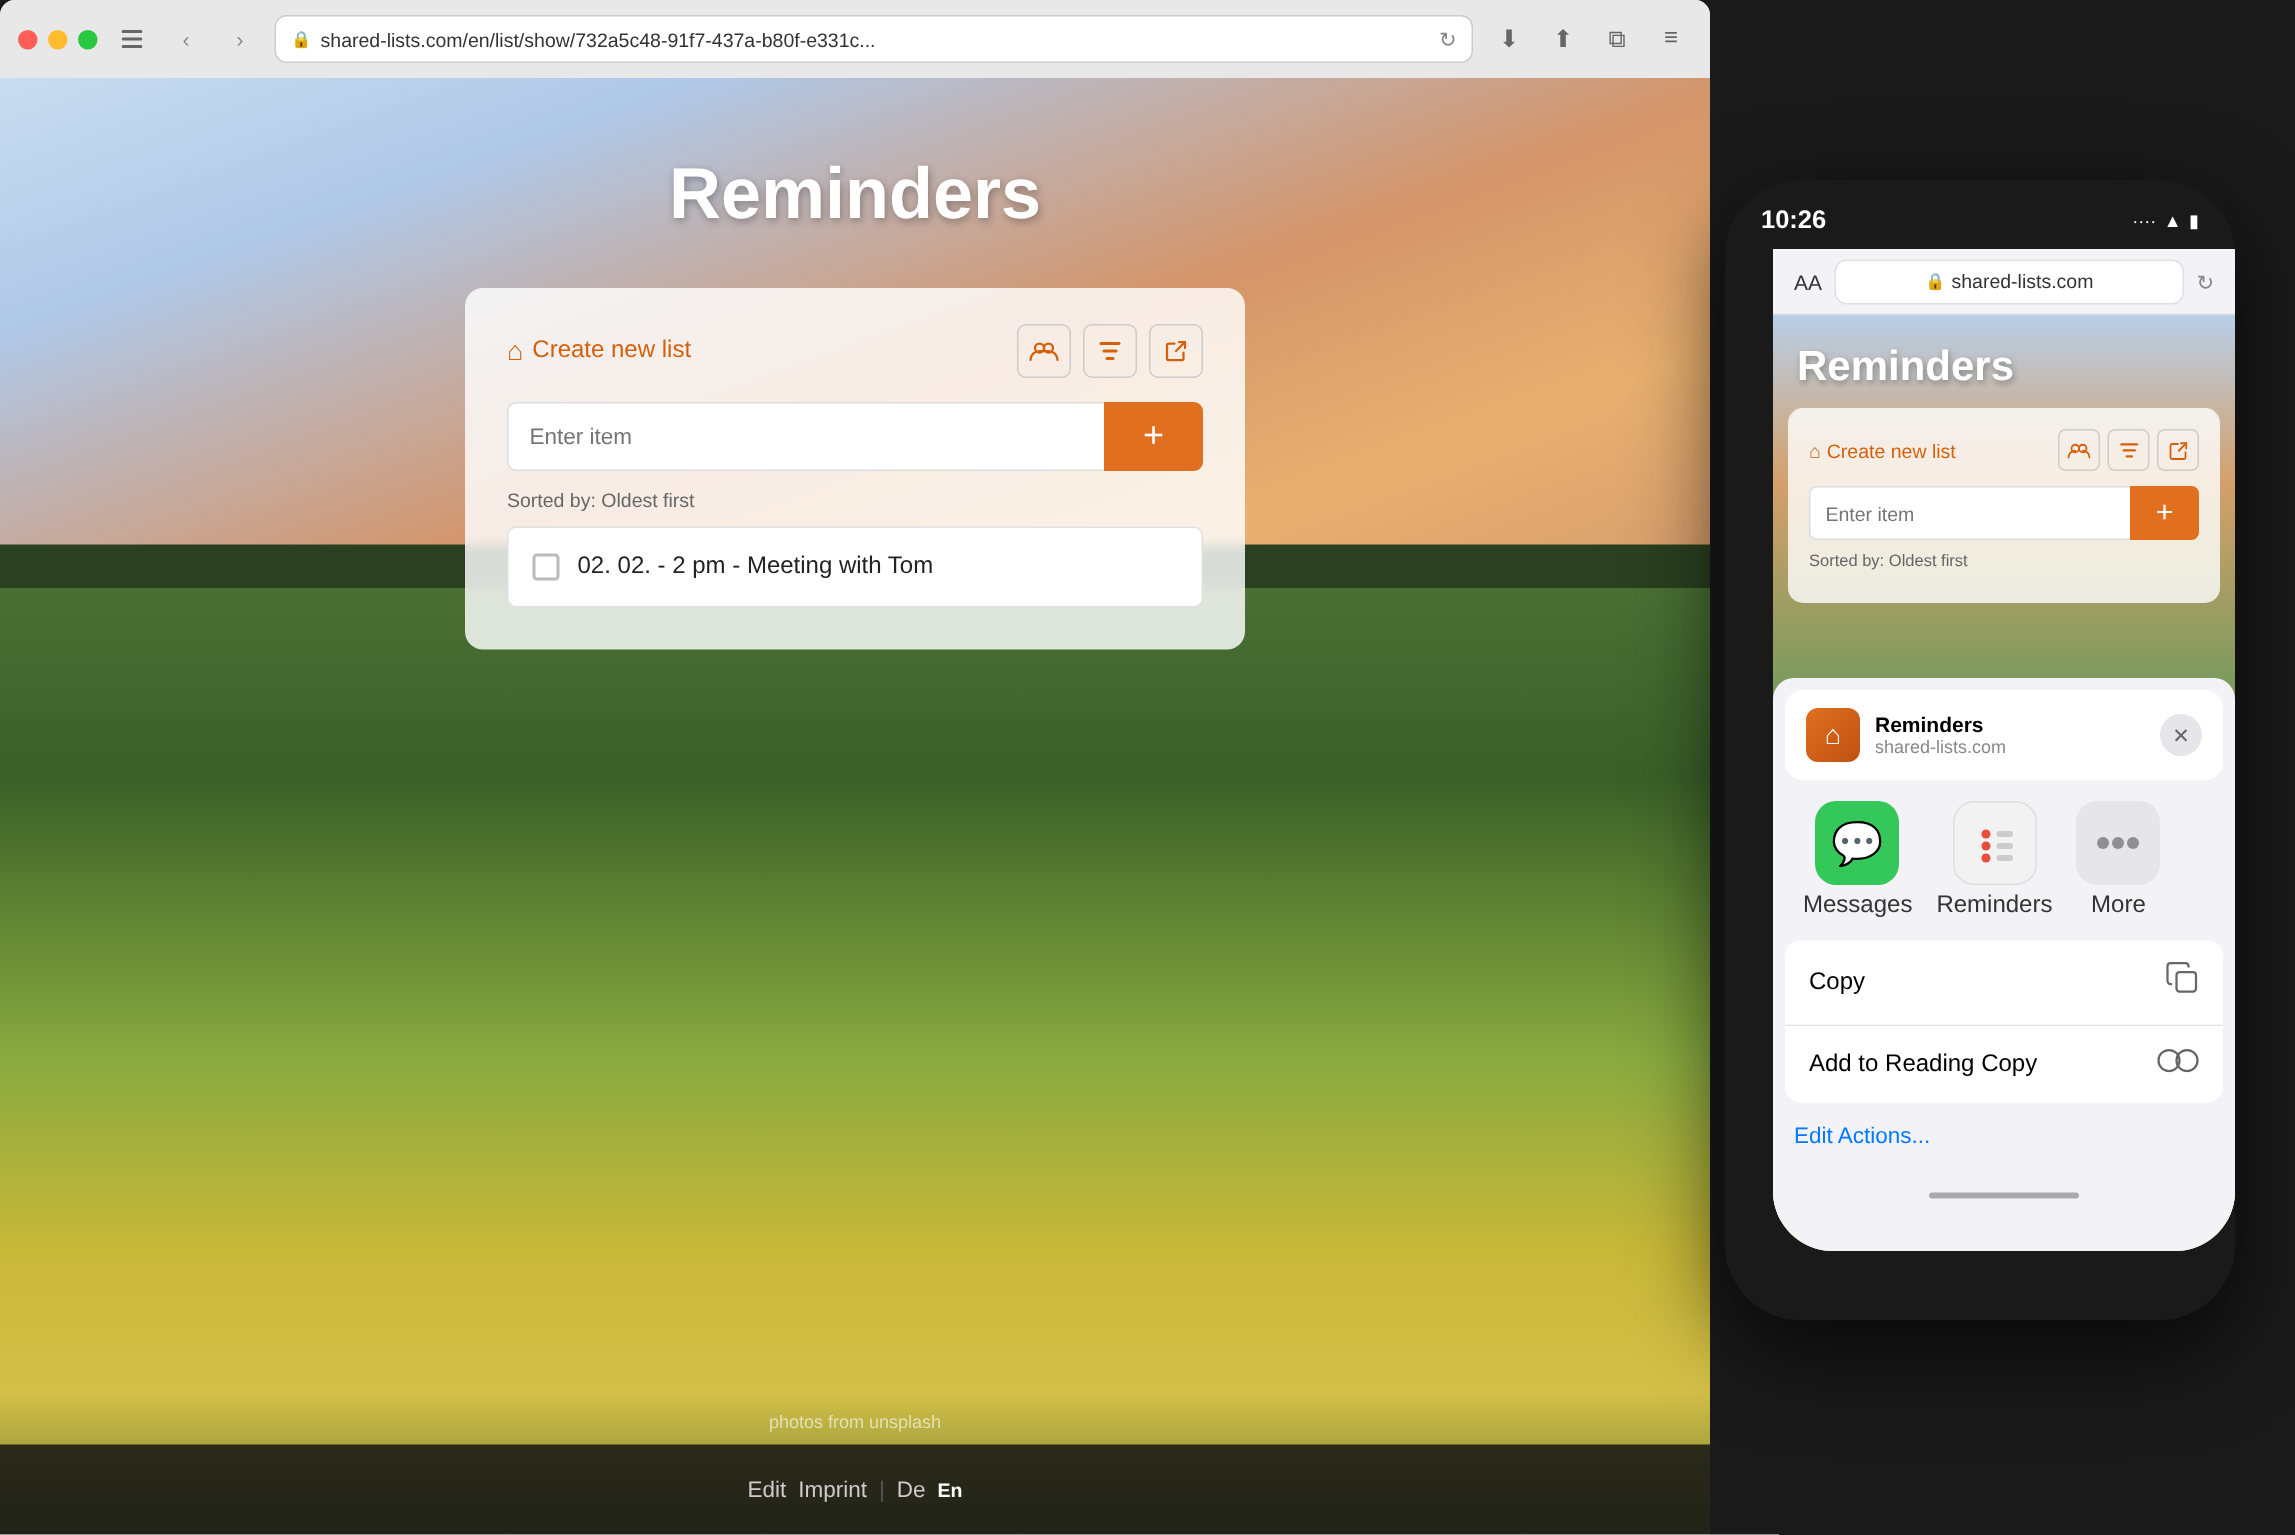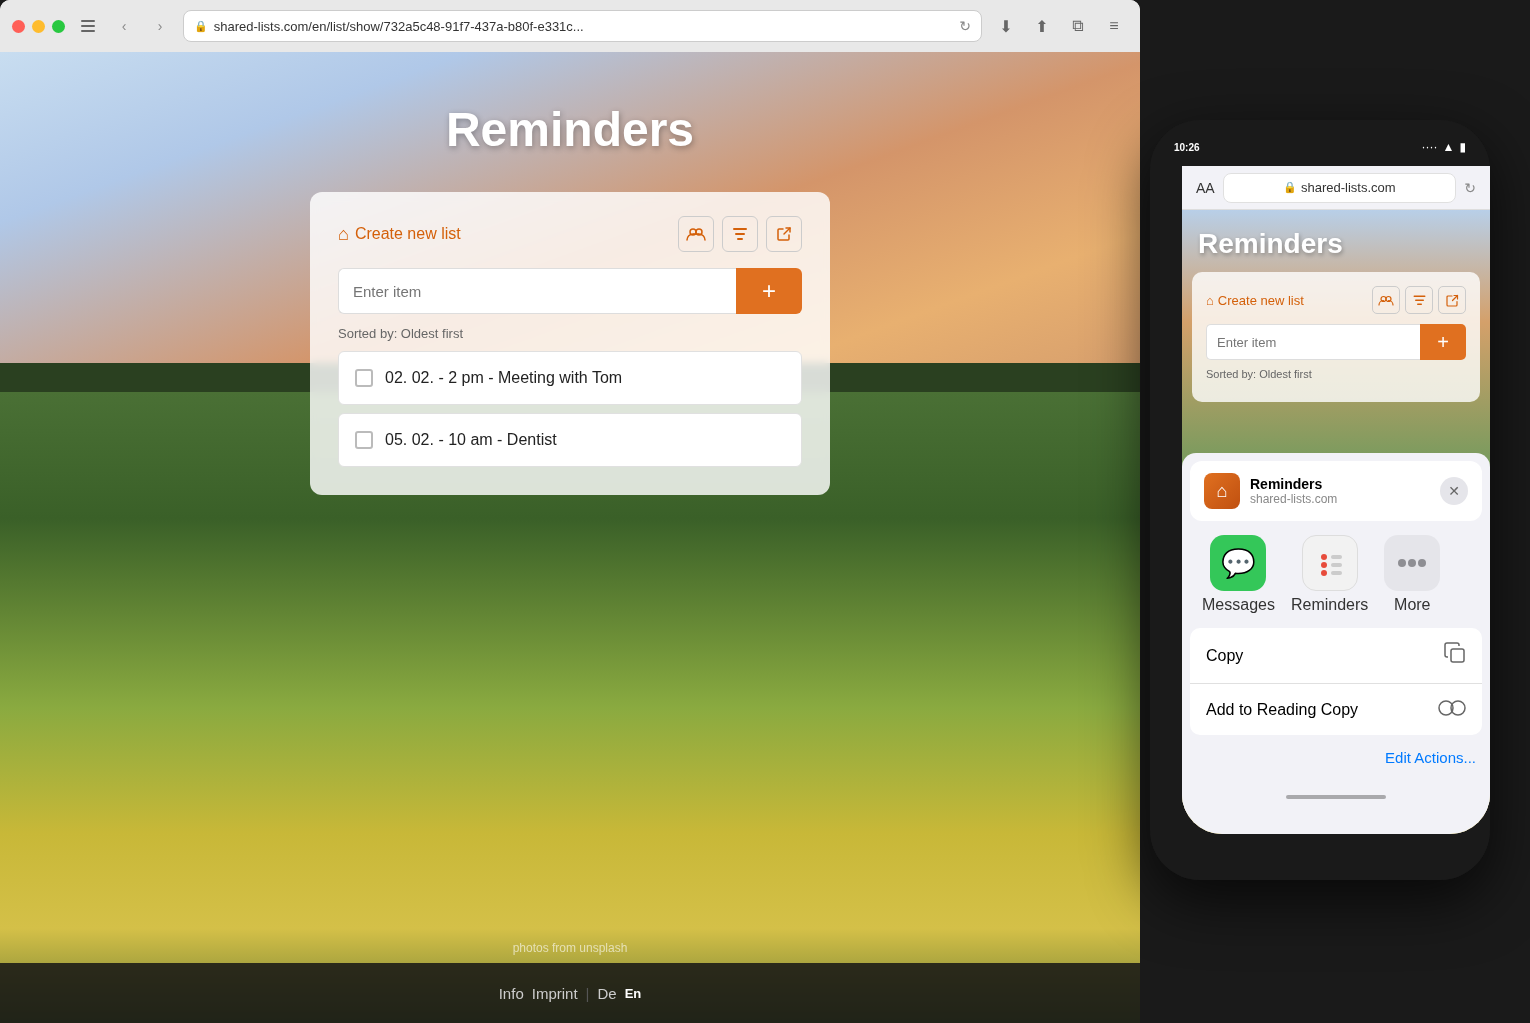--- a/index.html
+++ b/index.html
@@ -309,21 +309,21 @@
       background: #1a1a1a;
       height: 46px;
       display: flex;
       align-items: center;
       justify-content: space-between;
       padding: 8px 24px 0;
       flex-shrink: 0;
     }
     .iphone-time {
       color: #fff;
-      font-size: 10px;
+      font-size: 17px;
       font-weight: 600;
     }
     .iphone-status-icons {
       display: flex;
       align-items: center;
       gap: 5px;
       color: #fff;
       font-size: 12px;
     }
 
@@ -513,21 +513,21 @@
       border-radius: 10px 10px 0 0;
       border-bottom: 0.5px solid #e0e0e0;
     }
     .share-action-item:last-child {
       border-radius: 0 0 10px 10px;
     }
     .share-action-text { font-size: 16px; color: #000; }
     .share-action-icon { font-size: 20px; color: #666; }
 
     .edit-actions-link {
-      text-align: right;
+      text-align: left;
       padding: 14px;
       font-size: 15px;
       color: #007aff;
       cursor: pointer;
     }
 
     
     .home-indicator {
       height: 34px;
       display: flex;
@@ -627,31 +627,27 @@
         <button class="add-item-btn">+</button>
       </div>
 
       <p class="sort-label">Sorted by: Oldest first</p>
 
       <div class="list-items">
         <div class="list-item-row">
           <div class="item-checkbox"></div>
           <span class="item-text">02. 02. - 2 pm - Meeting with Tom</span>
         </div>
-        <div class="list-item-row">
-          <div class="item-checkbox"></div>
-          <span class="item-text">05. 02. - 10 am - Dentist</span>
-        </div>
       </div>
     </div>
 
     <div class="photos-credit">photos from unsplash</div>
 
     <div class="page-footer">
-      <a class="footer-link" href="#">Info</a>
+      <a class="footer-link" href="#">Edit</a>
       <a class="footer-link" href="#">Imprint</a>
       <span class="footer-sep">|</span>
       <a class="footer-link" href="#">De</a>
       <a class="footer-link footer-lang active" href="#">En</a>
     </div>
   </div>
 </div>
 
 <div class="iphone-mockup">
 

